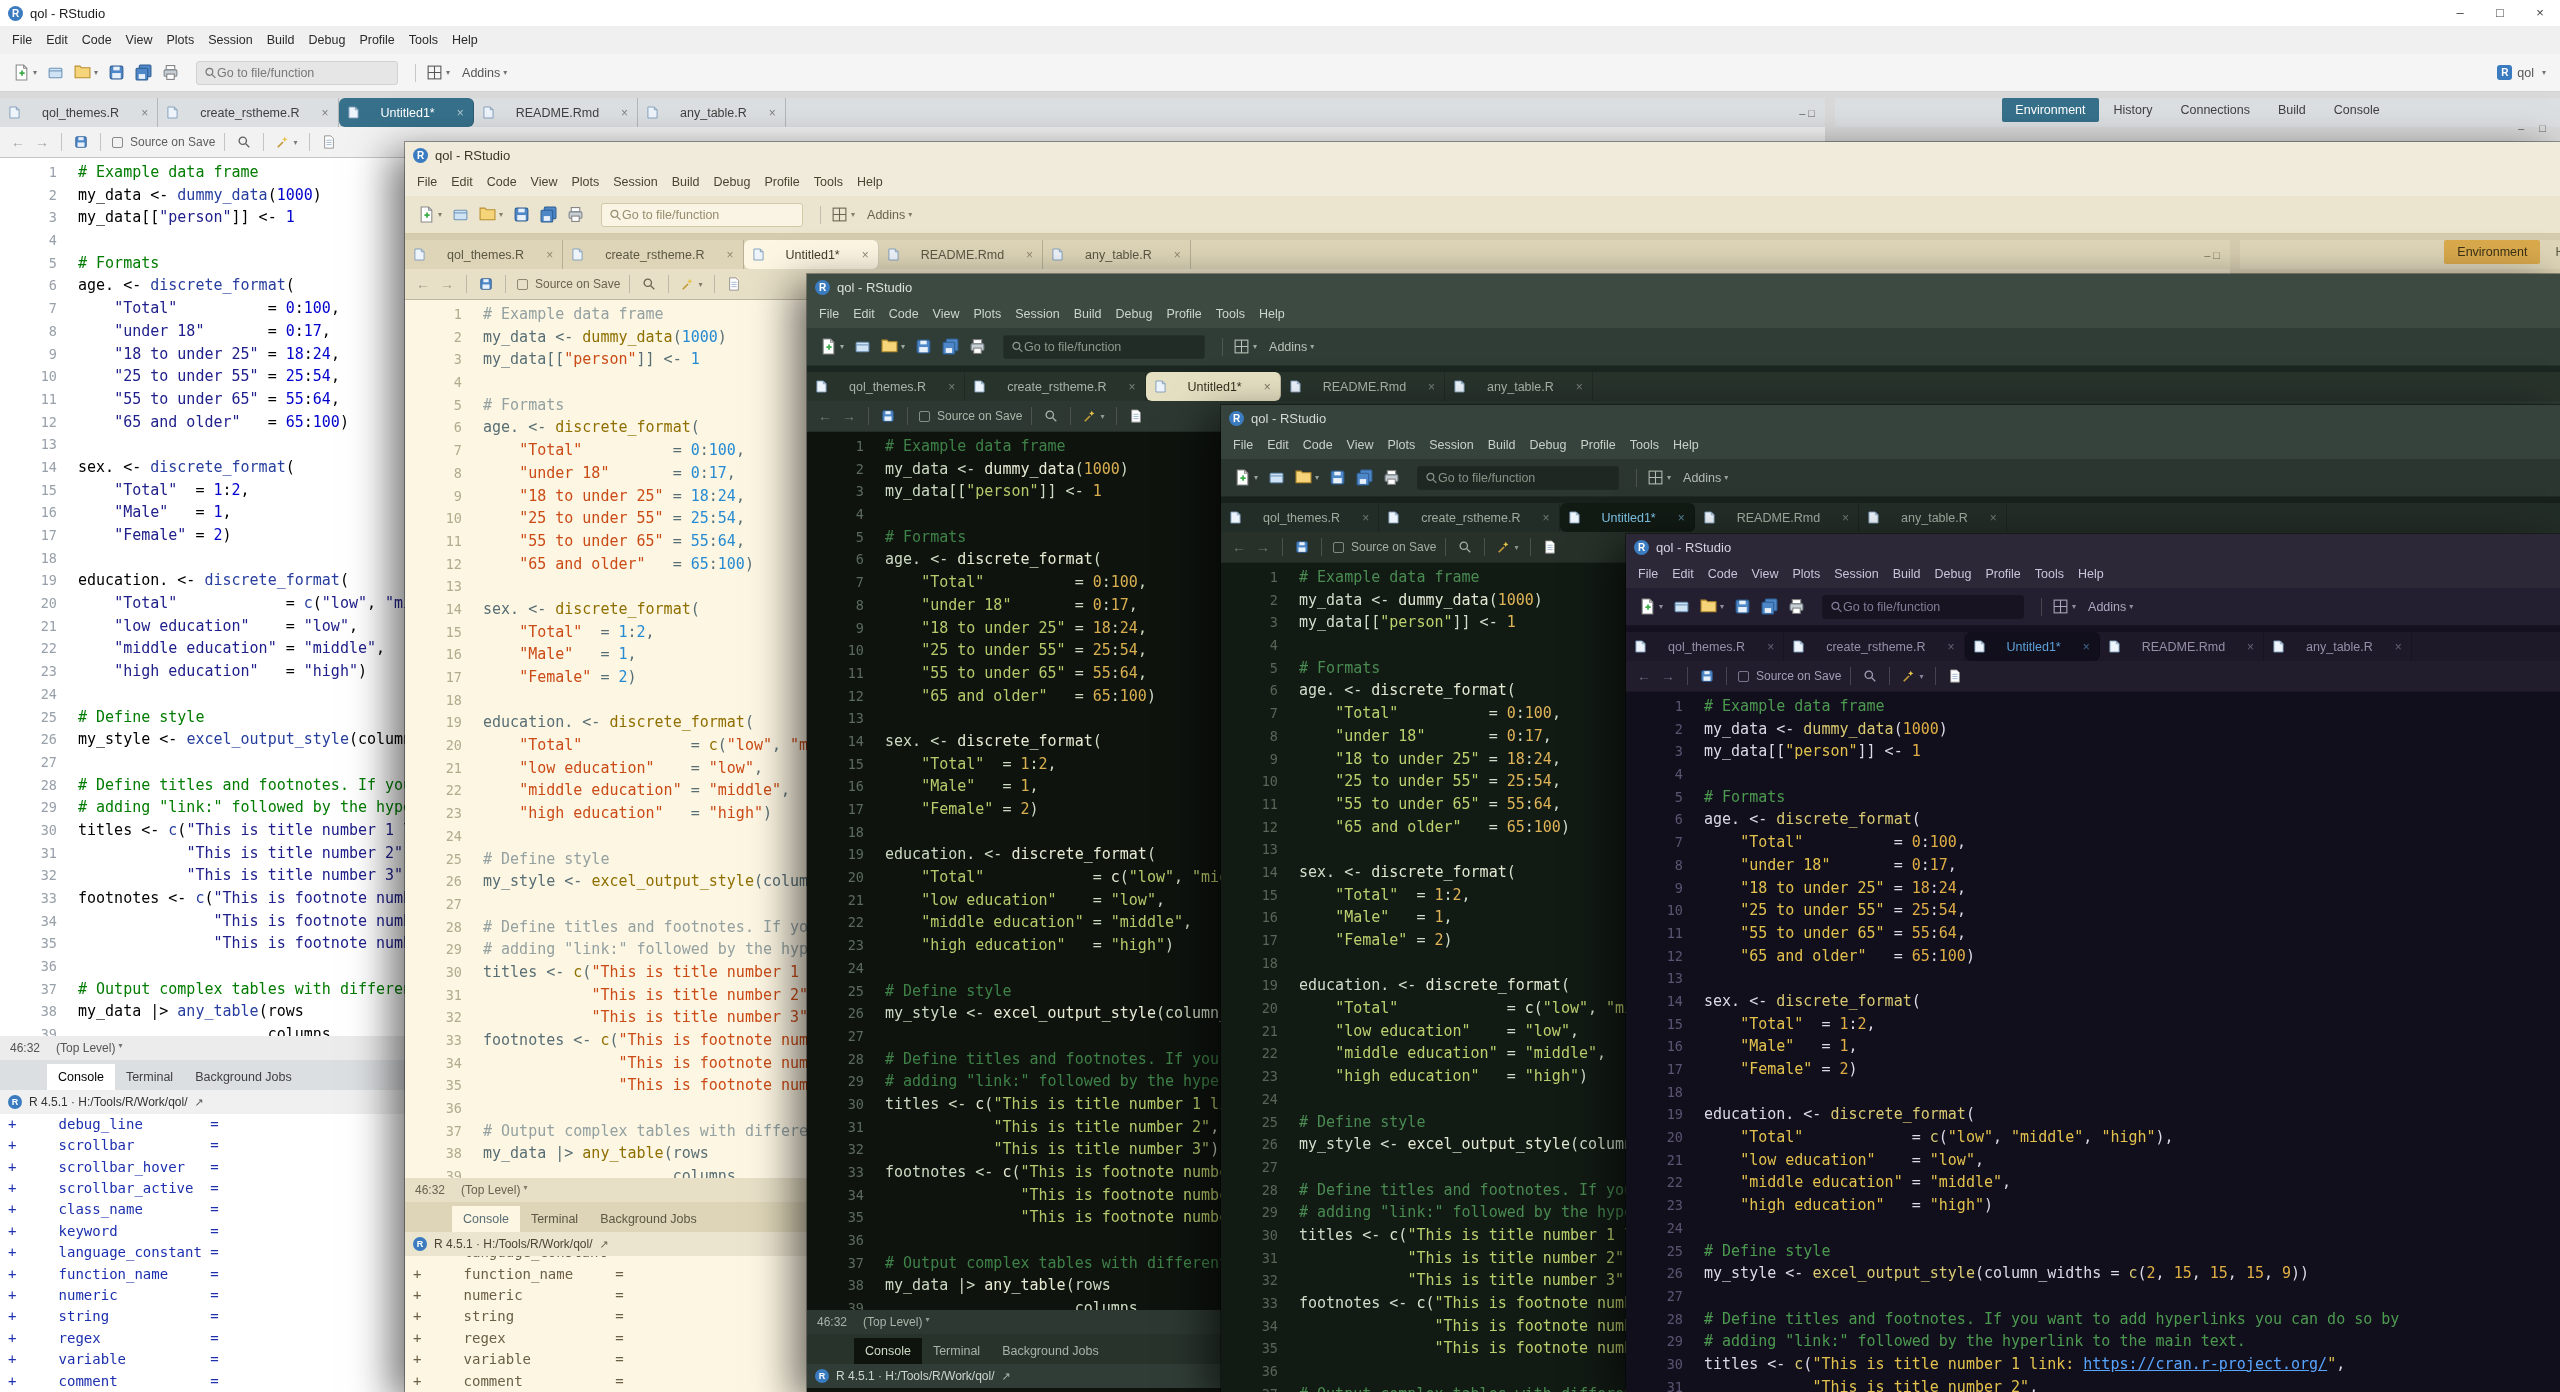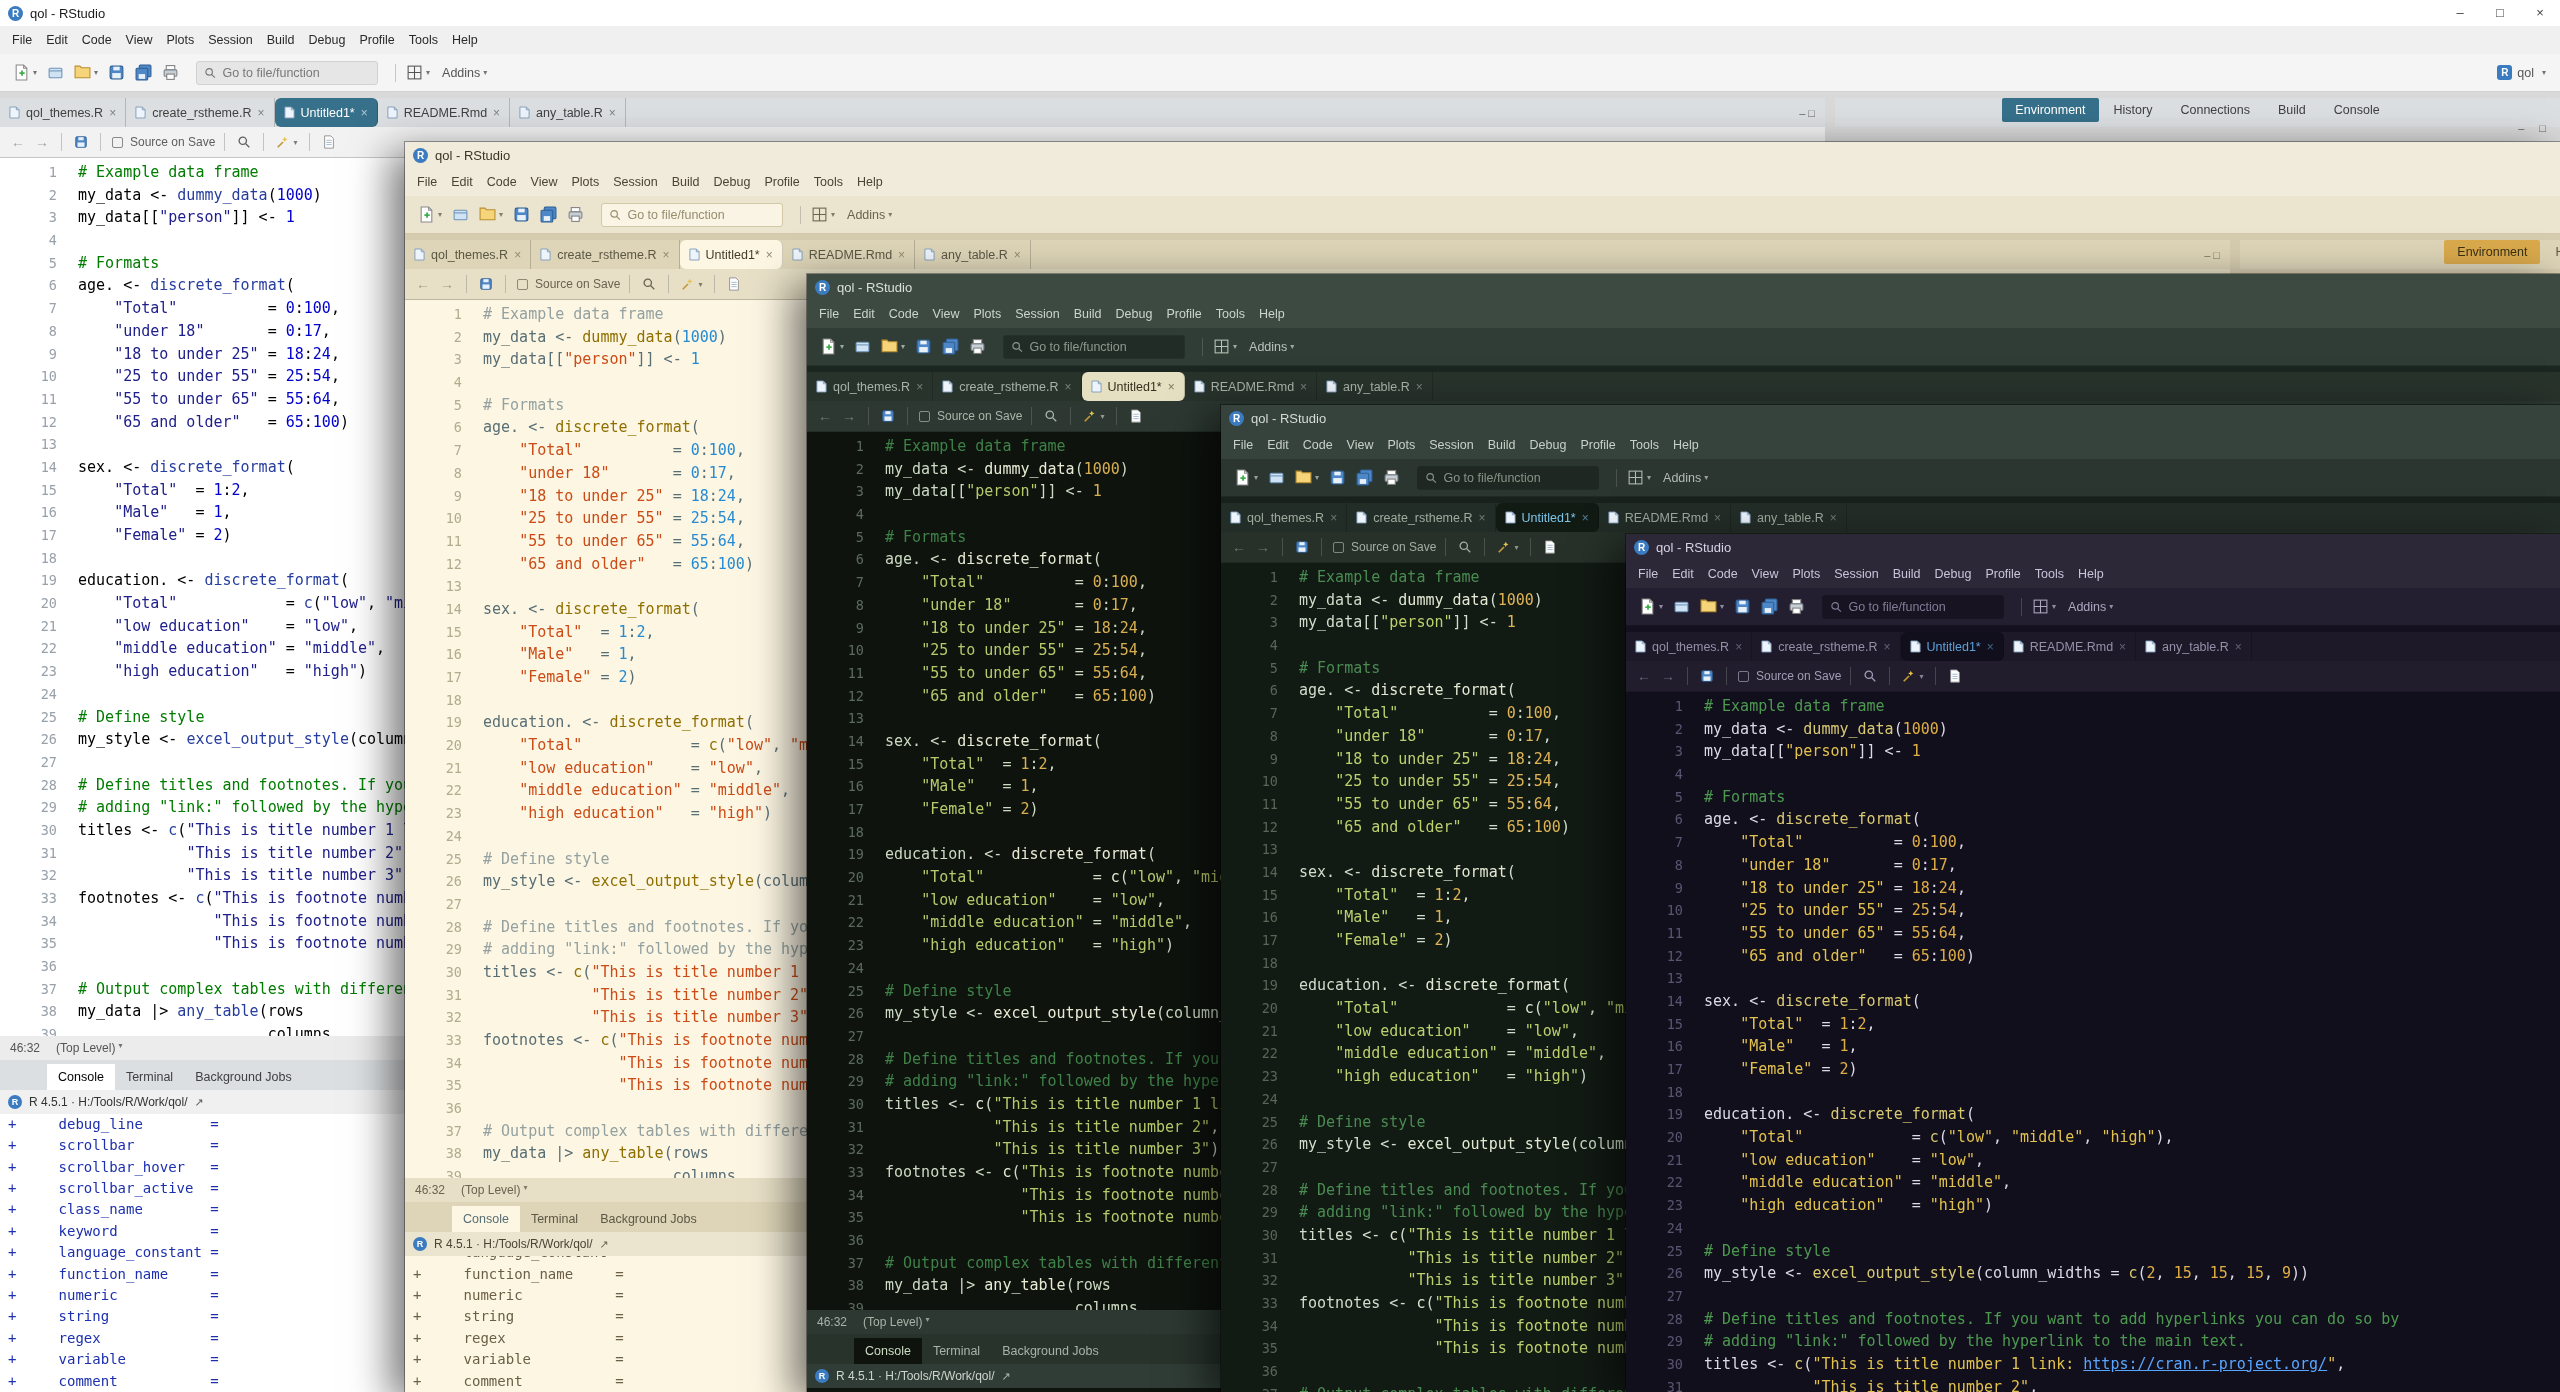--- a/index.html
+++ b/index.html
@@ -27,40 +27,40 @@
              align-items:center; font-size:12.5px; padding-left:5px; }
   .menu-item { padding:0 7px; white-space:nowrap; }
 
   .toolbar { position:absolute; top:54px; left:0; width:2560px; height:38px;
              background:var(--tool-bg); border-bottom:1px solid var(--tool-border);
              display:flex; align-items:center; color:var(--tool-fg); padding-left:8px; }
   .tbtn { display:flex; align-items:center; padding:3px 5px; }
   .ic  { width:17px; height:17px; display:block; }
   .ic-s{ width:14px; height:14px; display:block; }
   .caret { font-size:8px; margin-left:3px; opacity:.8; }
-  .goto-input { display:flex; align-items:center; gap:6px; width:182px; height:24px;
+  .goto-input { display:flex; align-items:center; width:202px; height:24px;
                 border:1px solid var(--tool-border); background:var(--input-bg);
                 border-radius:3px; margin:0 12px; padding:0 7px; color:var(--input-fg); }
   .goto-input input { border:none; background:transparent; outline:none; width:100%;
                       font-size:12.5px; color:var(--input-fg);
                       font-family:"Liberation Sans",sans-serif; }
   .goto-input input::placeholder { color:var(--input-fg); opacity:1; }
   .addins { display:flex; align-items:center; font-size:12.5px; padding:3px 7px; }
   .proj { margin-left:auto; margin-right:14px; display:flex; align-items:center; gap:5px;
           font-size:12.5px; }
   .proj-ico { width:15px; height:15px; border-radius:3px; background:#3b7bbf; color:#fff;
               font-size:10px; font-weight:bold; display:flex; align-items:center;
               justify-content:center; }
   .sep { width:1px; height:18px; background:rgba(128,128,128,.4); margin:0 5px; flex:0 0 1px; }
 
   
   .tabbar { position:absolute; top:98px; left:0; width:1825px; height:29px;
             background:var(--tabbar-bg); display:flex; align-items:stretch; }
   .tabs { display:flex; }
-  .etab { display:flex; align-items:center; gap:6px; padding:0 9px; font-size:12.5px;
+  .etab { display:flex; align-items:center; gap:22px; padding:0 9px; font-size:12.5px;
           color:var(--tab-fg); border-right:1px solid rgba(0,0,0,.18); white-space:nowrap; }
   .etab.active { background:var(--tab-active-bg); color:var(--tab-active-fg);border-radius:6px; }
   .etab .close { font-size:12px; opacity:.6; }
   .doc-svg { width:11px; height:13px; display:block; }
   .tabbar-right { margin-left:auto; display:flex; align-items:center; gap:8px;
                   padding-right:10px; font-size:11px; color:var(--tab-fg); opacity:.8; }
 
   .srcbar { position:absolute; top:127px; left:0; width:1825px; height:31px;
             background:var(--src-bg); border-bottom:1px solid rgba(0,0,0,.18);
             display:flex; align-items:center; color:var(--src-fg); font-size:12px;

